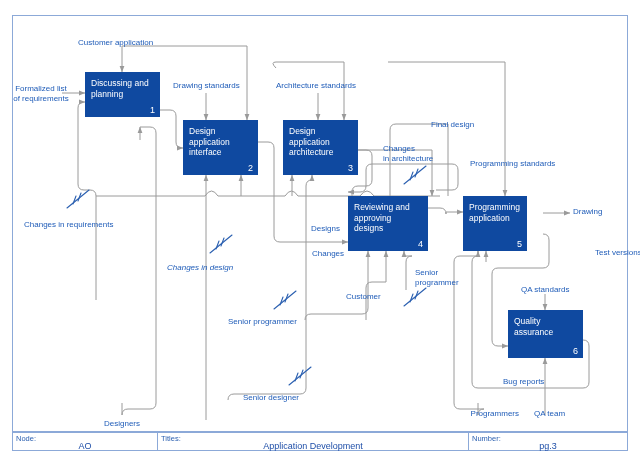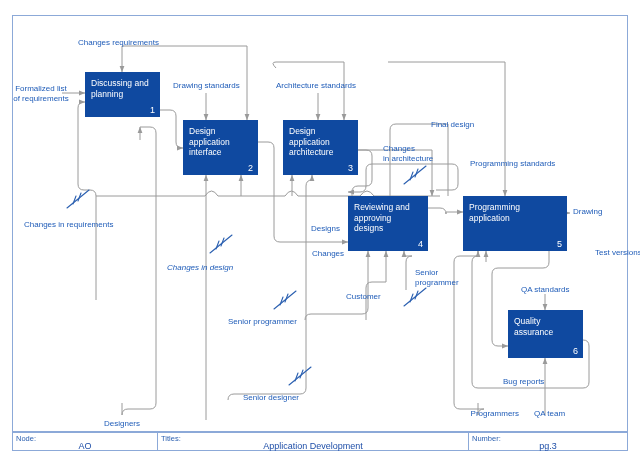--- a/index.html
+++ b/index.html
@@ -227,33 +227,33 @@
     <span class="num">3</span>
   </div>
 
   <div class="abox" style="left:348px;top:196px;width:80px;height:55px;">
     <span class="ttl">Reviewing and
 approving
 designs</span>
     <span class="num">4</span>
   </div>
 
-  <div class="abox" style="left:463px;top:196px;width:104px;height:55px;">
+  <div class="abox" style="left:463px;top:196px;width:64px;height:55px;">
     <span class="ttl">Programming
 application</span>
     <span class="num">5</span>
   </div>
 
   <div class="abox" style="left:508px;top:310px;width:75px;height:48px;">
     <span class="ttl">Quality
 assurance</span>
     <span class="num">6</span>
   </div>
 
-  <div class="lbl" style="left:78px;top:38px;width:110px;">Changes requirements</div>
+  <div class="lbl" style="left:78px;top:38px;width:110px;">Customer application</div>
   <div class="lbl c" style="left:4px;top:84px;width:74px;">Formalized list
 of requirements</div>
   <div class="lbl" style="left:173px;top:81px;width:86px;">Drawing standards</div>
   <div class="lbl" style="left:276px;top:81px;width:98px;">Architecture standards</div>
   <div class="lbl" style="left:396px;top:120px;width:60px;padding-left:35px;">Final design</div>
   <div class="lbl" style="left:383px;top:144px;width:72px;">Changes
 in architecture</div>
   <div class="lbl" style="left:470px;top:159px;width:104px;">Programming standards</div>
   <div class="lbl" style="left:573px;top:207px;width:44px;">Drawing</div>
   <div class="lbl" style="left:551px;top:248px;width:62px;padding-left:44px;">Test versions</div>

